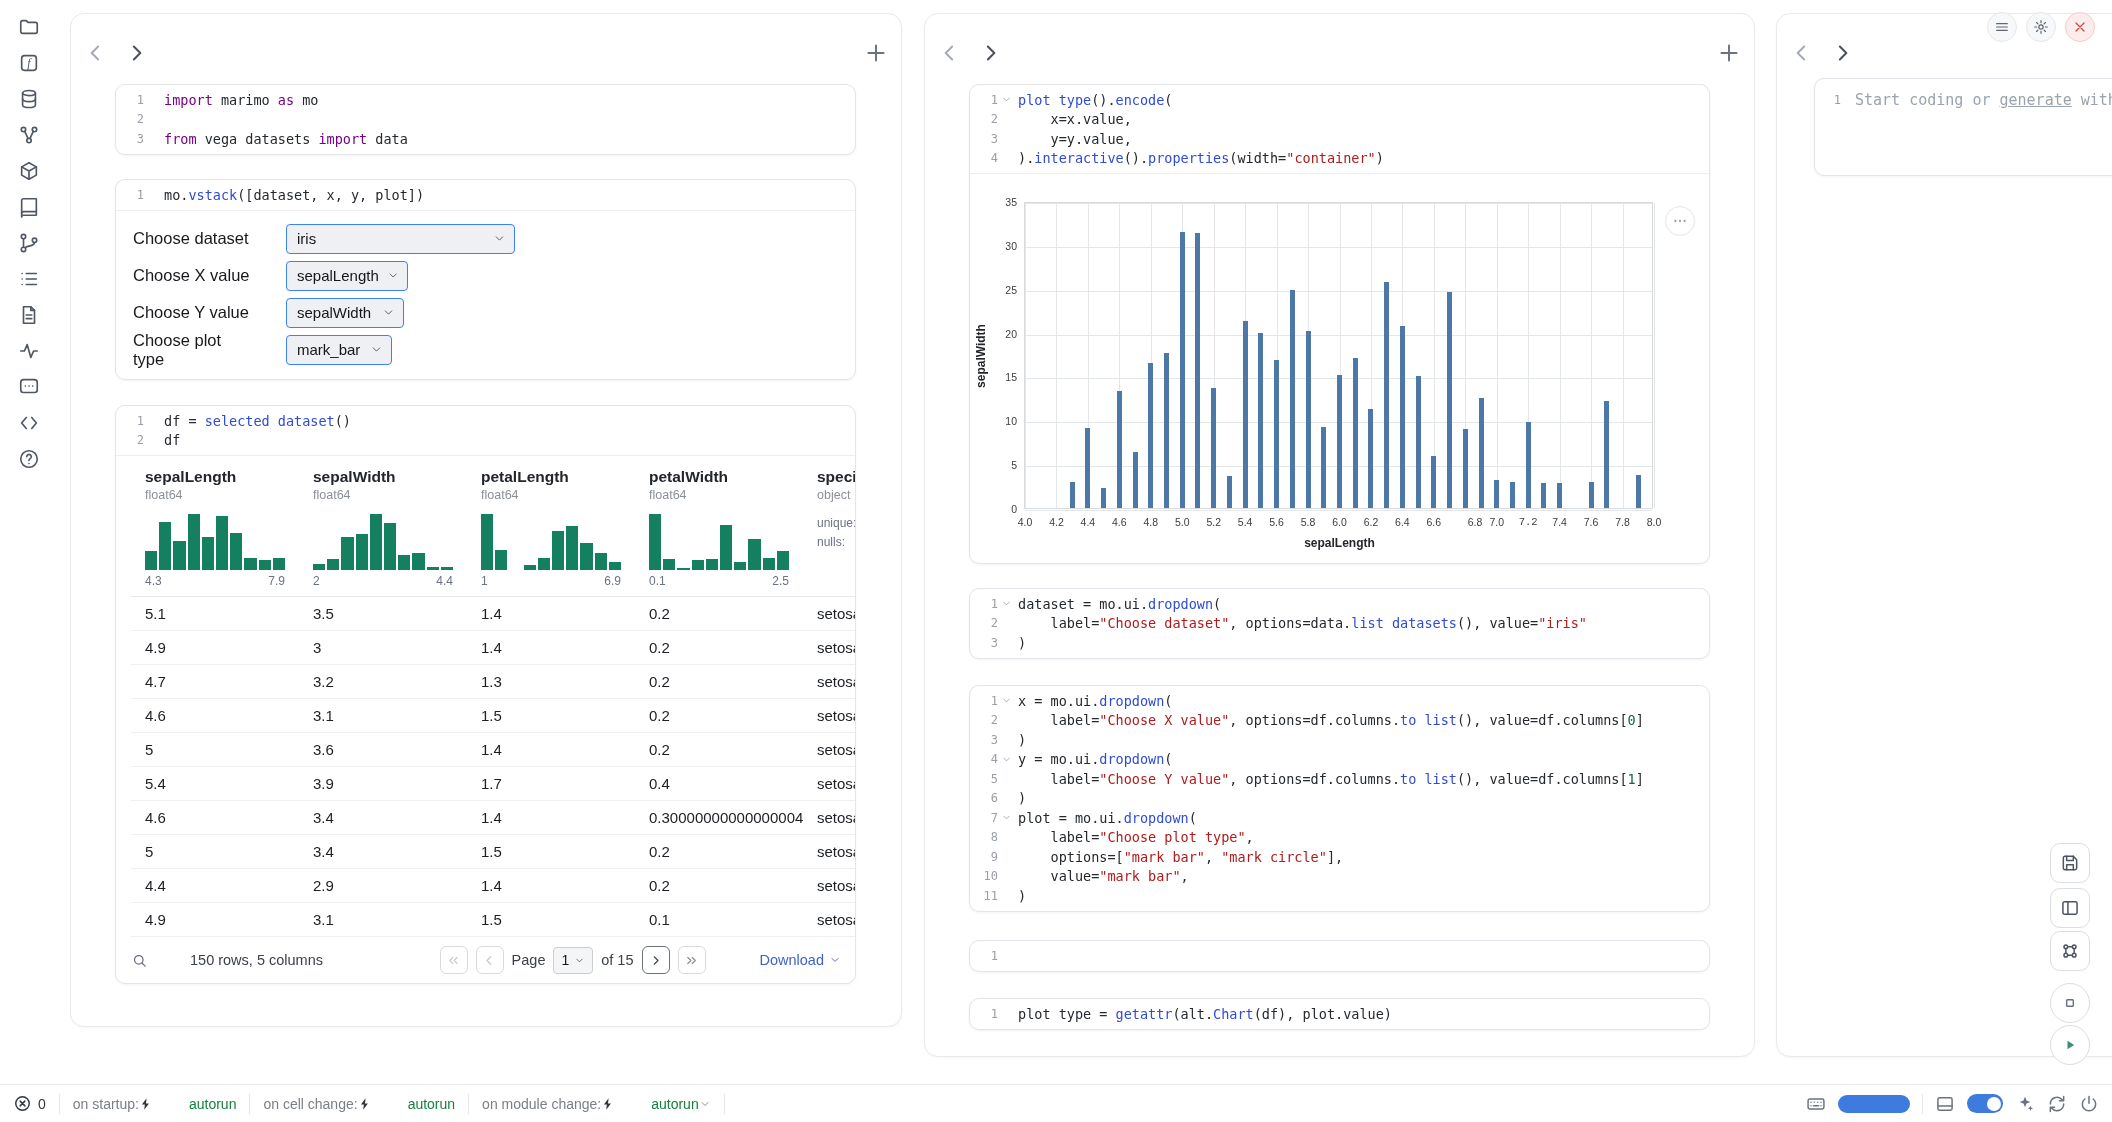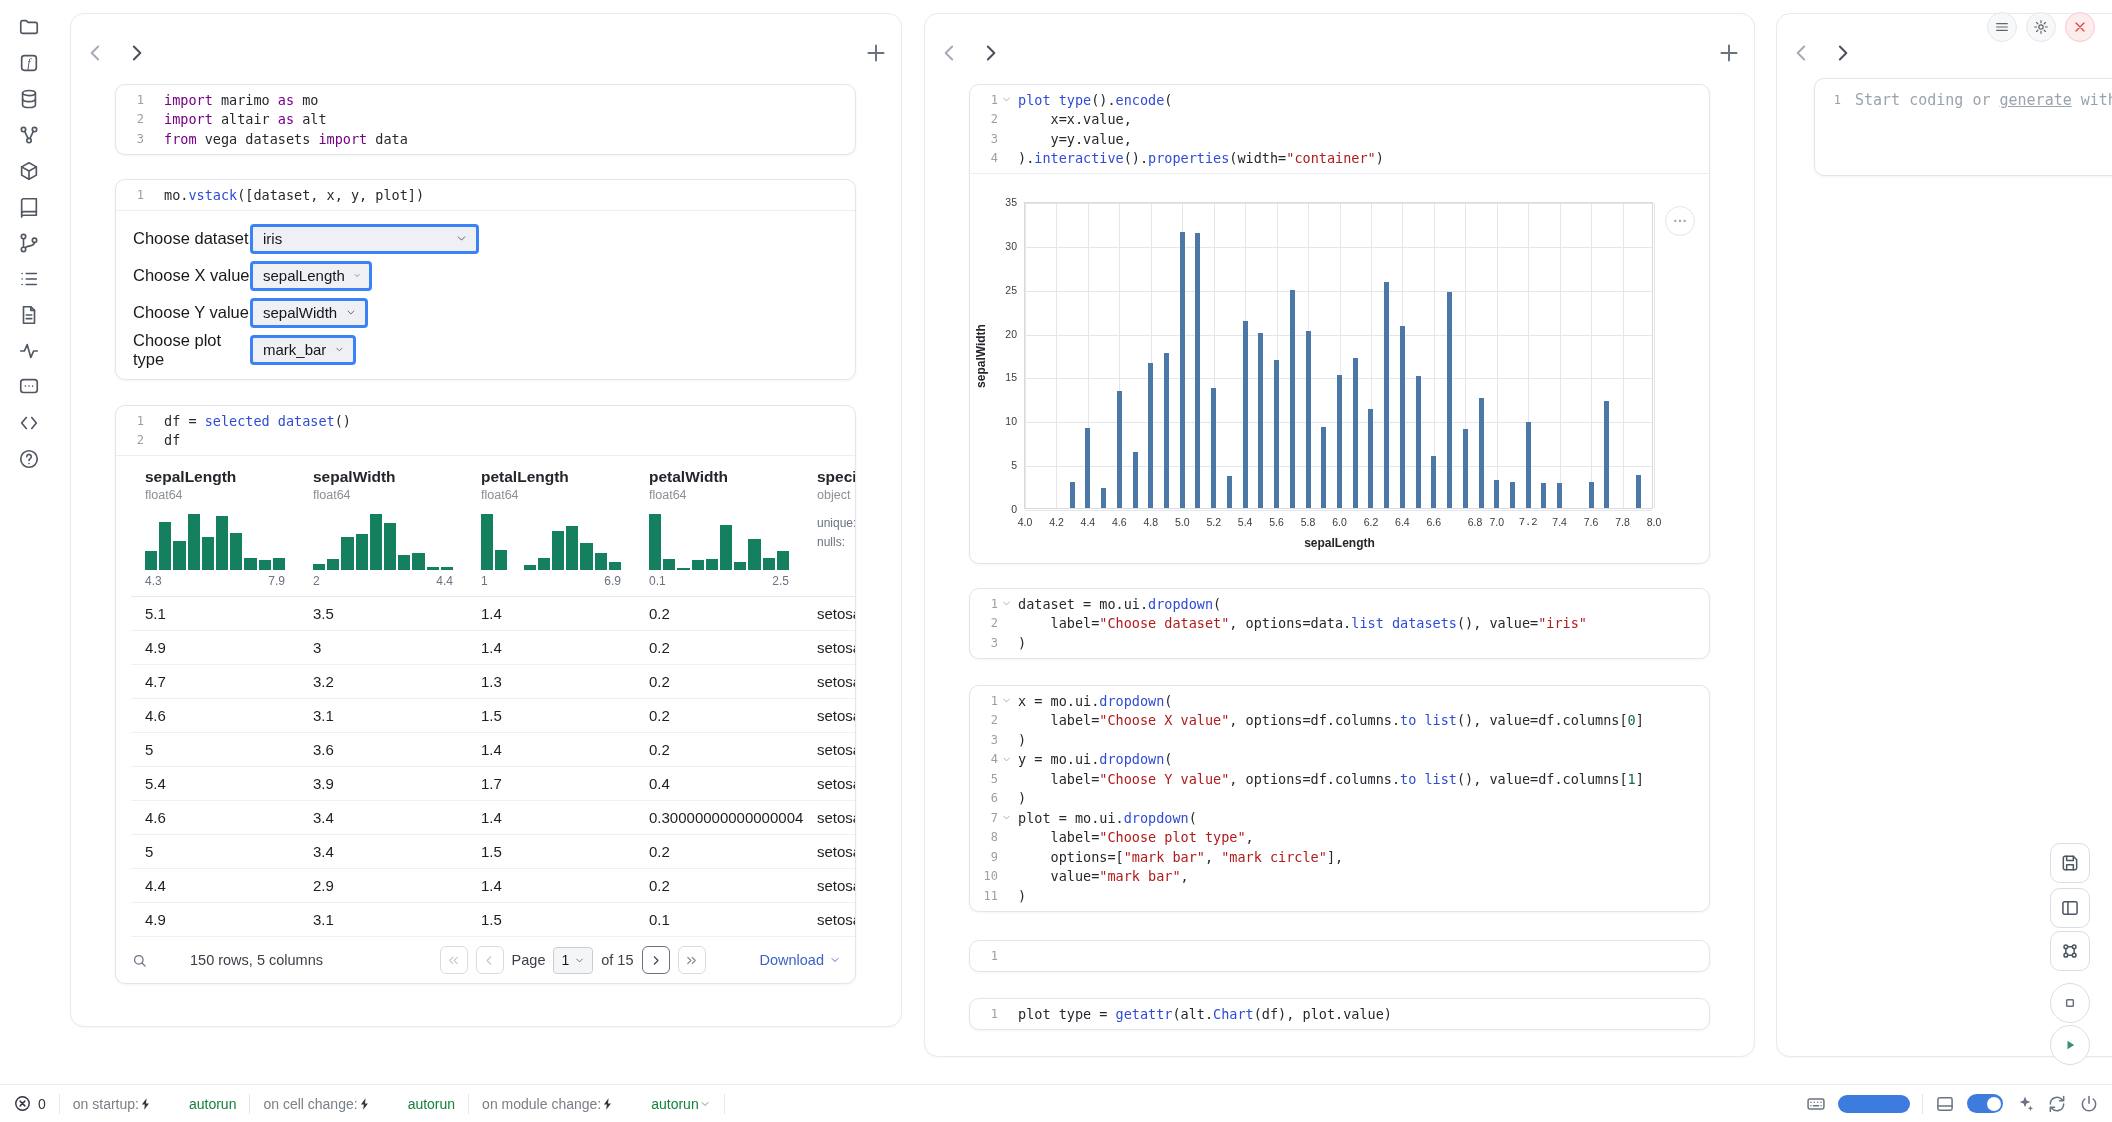--- a/index.html
+++ b/index.html
@@ -37,24 +37,24 @@
 .ln{width:26px;text-align:right;color:#9aa0a6;font-size:12px;flex:none;}
 .fold{width:14px;height:12px;margin:0 3px;color:#9aa0a6;flex:none;display:flex;align-items:center;}
 .fold svg{width:11px;height:11px;}
 .ct{flex:1;overflow:hidden;}
 .tk-p{color:#24292e;} .tk-k{color:#770088;} .tk-f{color:#2f4bd6;}
 .tk-s{color:#b01b1b;} .tk-n{color:#116644;}
 .divider{border-top:1px solid #eceef1;}
 
 
 .out-dd{padding:13px 18px 14px 17px;display:flex;flex-direction:column;gap:7px;}
-.dd-row{display:flex;align-items:center;height:30px;}
+.dd-row{display:flex;align-items:center;height:30px;gap:36px;}
 .dd-label{width:117px;flex:none;font-size:16.5px;color:#17191d;}
 .dd-select{height:30px;display:inline-flex;align-items:center;justify-content:space-between;
-  padding:0 8px 0 10px;background:#eef0f3;border:3px solid #3b82f6;border-radius:4px;
+  padding:0 8px 0 10px;background:#eef0f3;border:1px solid #3b82f6;border-radius:4px;
   font-size:15px;color:#15171a;}
 .dd-chev{width:13px;height:13px;color:#555b63;margin-left:8px;}
 
 
 .table-wrap{border-top:1px solid #eceef1;padding-left:15px;}
 .t-header{display:flex;padding-top:8px;border-bottom:1px solid #e6e9ec;}
 .t-col{flex:none;padding:0 14px;overflow:hidden;white-space:nowrap;}
 .t-name{font-size:15.5px;font-weight:700;color:#23262b;margin-top:4px;}
 .t-type{font-size:12.5px;color:#8a9097;margin-top:2px;}
 .hist{height:60px;margin-top:8px;display:flex;align-items:flex-end;gap:2px;}
@@ -216,21 +216,21 @@
     </div>
     <button class="add-btn"><span class="icon">
           <svg viewBox="0 0 24 24" fill="none" stroke="currentColor" stroke-width="1.8" stroke-linecap="round" stroke-linejoin="round">
             <path d="M12 5v14M5 12h14"></path>
           </svg>
         </span></button>
 
     <div class="cell" id="lc1">
       <div class="code">
           <div class="cl"><span class="ln">1</span><span class="fold"></span><span class="ct"><span class="tk-k">import</span><span class="tk-p"> marimo </span><span class="tk-k">as</span><span class="tk-p"> mo</span></span></div>
-          <div class="cl"><span class="ln">2</span><span class="fold"></span><span class="ct"><span class="tk-k">import</span><span class="tk-p"> altair </span><span class="tk-k">as</span><span class="tk-p"> alt</span></span></div>
+          <div class="cl"><span class="ln">2</span><span class="fold"></span></div>
           <div class="cl"><span class="ln">3</span><span class="fold"></span><span class="ct"><span class="tk-k">from</span><span class="tk-p"> vega_datasets </span><span class="tk-k">import</span><span class="tk-p"> data</span></span></div>
         </div>
     </div>
 
     <div class="cell" id="lc2">
       <div class="code">
           <div class="cl"><span class="ln">1</span><span class="fold"></span><span class="ct"><span class="tk-p">mo.</span><span class="tk-f">vstack</span><span class="tk-p">([dataset, x, y, plot])</span></span></div>
         </div>
       <div class="divider"></div>
       <div class="out-dd" id="dropdowns">

